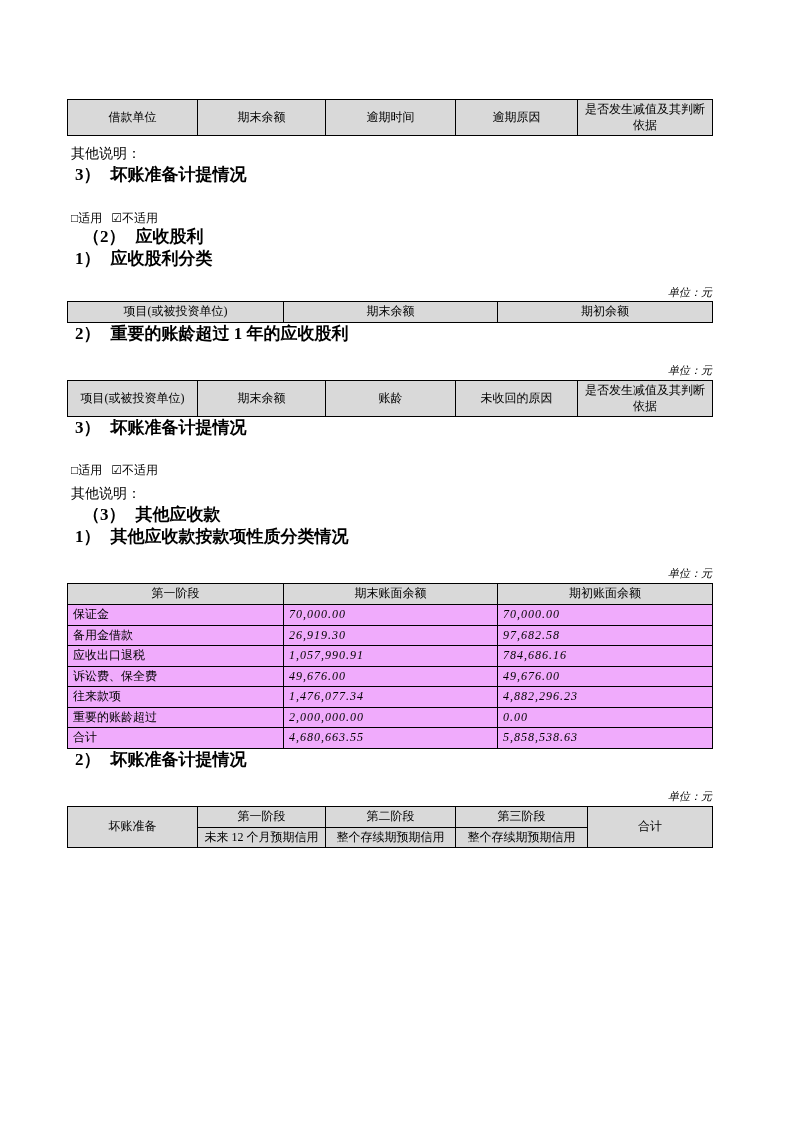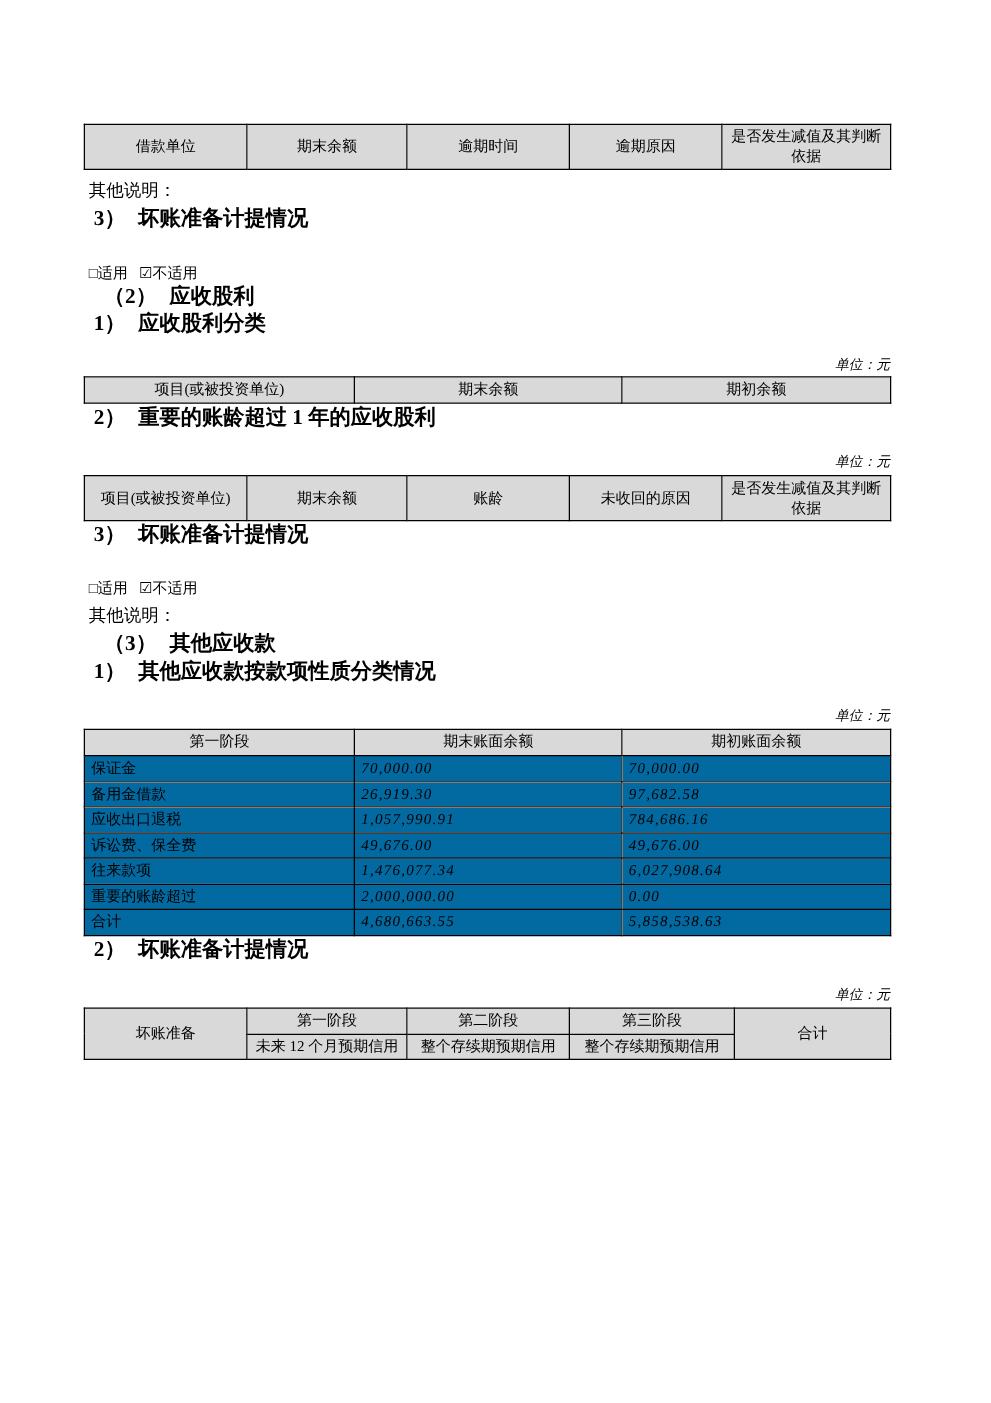--- a/index.html
+++ b/index.html
@@ -22,21 +22,21 @@
   }
   table.tbl th, table.tbl td {
     border: 1px solid #000;
     padding: 2px 5px;
     font-weight: normal;
     line-height: 1.3;
     vertical-align: middle;
     overflow: hidden;
   }
   table.tbl th { background: #d9d9d9; text-align: center; }
-  table.tbl td { background: #0369a1; }
+  table.tbl td { background: #f0abfc; }
   td.name-cell { text-align: left; padding-left: 6px; }
   td.num-cell  { text-align: left; padding-right: 8px; letter-spacing: 1px; font-style: italic; }
   td.gray-cell { background: #d9d9d9; }
   .t-class td, .t-class th { padding-top: 1px; padding-bottom: 1px; }
   
   .note { font-size: 14px; margin: 0; padding-left: 4px; line-height: 1.35; }
   .checkline { font-size: 12px; margin: 0; padding-left: 4px; line-height: 1.35; }
   .checkline span + span { margin-left: 6px; }
   h3.hd { font-size: 17px; font-weight: bold; margin: 0; line-height: 1.3; padding-left: 8px; }
   h3.hd.paren { padding-left: 16px; }
@@ -187,21 +187,21 @@
       <td class="num-cell">784,686.16</td>
     </tr>
     <tr>
       <td class="name-cell">诉讼费、保全费</td>
       <td class="num-cell">49,676.00</td>
       <td class="num-cell">49,676.00</td>
     </tr>
     <tr>
       <td class="name-cell">往来款项</td>
       <td class="num-cell">1,476,077.34</td>
-      <td class="num-cell">6,027,908.64</td>
+      <td class="num-cell">4,882,296.23</td>
     </tr>
     <tr>
       <td class="name-cell">重要的账龄超过</td>
       <td class="num-cell">2,000,000.00</td>
       <td class="num-cell">0.00</td>
     </tr>
     <tr>
       <td class="name-cell gray-cell">合计</td>
       <td class="num-cell">4,680,663.55</td>
       <td class="num-cell">5,858,538.63</td>

